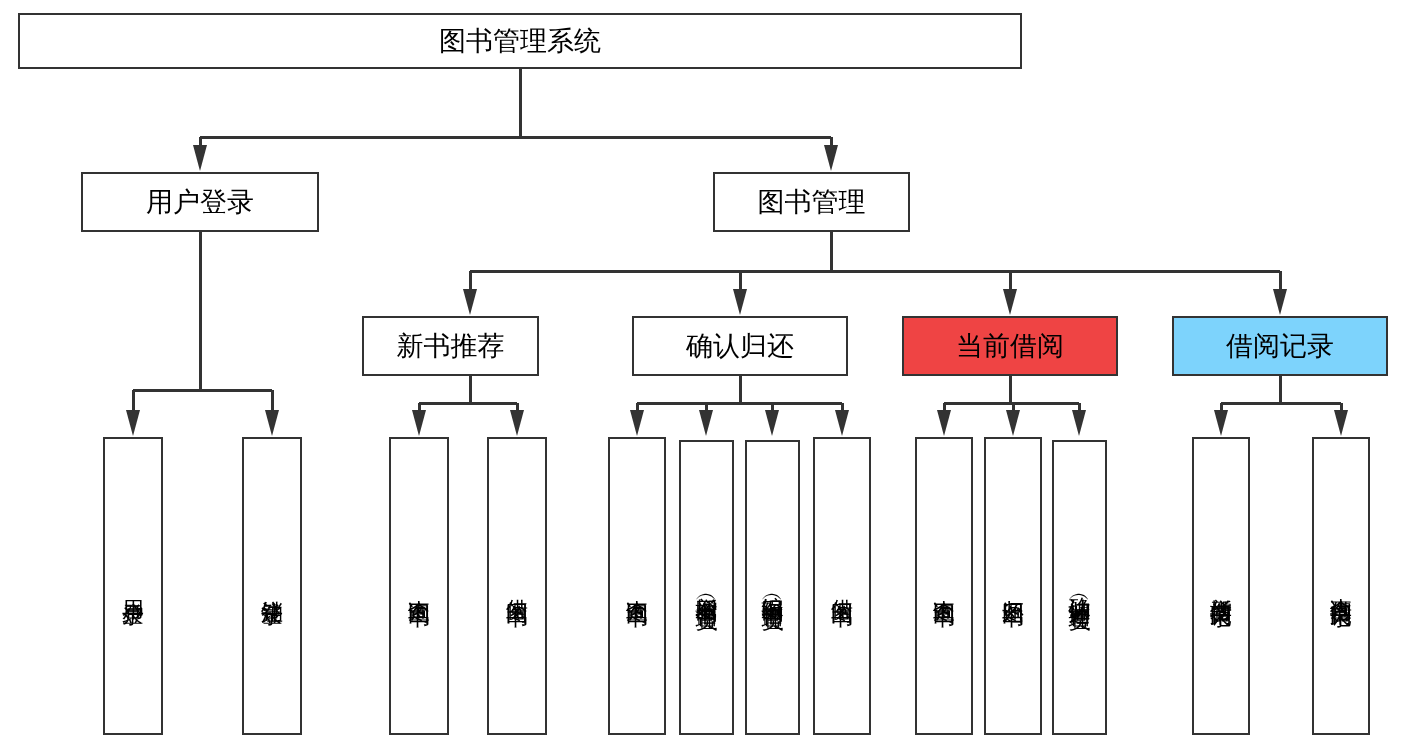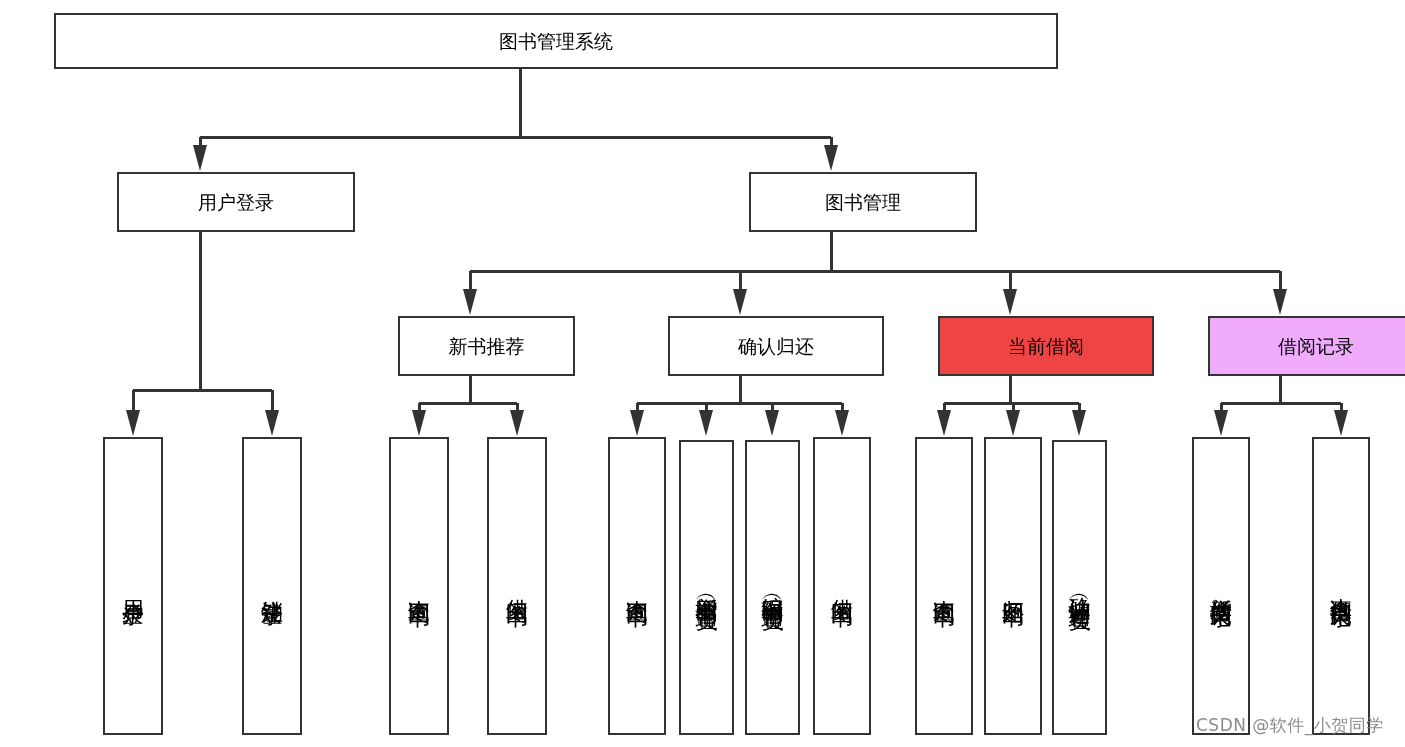--- a/index.html
+++ b/index.html
@@ -31,22 +31,21 @@
     border: 2px solid #333333;
     background: #ffffff;
     display: flex;
     align-items: center;
     justify-content: center;
     color: #000000;
     line-height: 1.18;
     text-align: center;
   }
   .node.horizontal {
-    font-size: 19px;
-    margin-left: 36px;
+    font-size: 27px;
   }
   .node.vertical {
     writing-mode: vertical-rl;
     text-orientation: upright;
     letter-spacing: 2px;
     font-size: 22px;
     padding-top: 4px;
     padding-bottom: 4px;
     align-items: center;
     justify-content: center;
@@ -123,33 +122,33 @@
       <line x1="1341" y1="403" x2="1341" y2="413" stroke="#333333" stroke-width="3" shape-rendering="crispEdges"></line>
       <polygon points="1334,410 1348,410 1341,436" fill="#333333"></polygon>
     </svg>
   <div id="nodes">
       <div class="node horizontal" style="left: 18px; top: 13px; width: 1004px; height: 56px; border-color: rgb(51, 51, 51); background: rgb(255, 255, 255); color: rgb(0, 0, 0);">
         <span>图书管理系统</span>
       </div>
       <div class="node horizontal" style="left: 81px; top: 172px; width: 238px; height: 60px; border-color: rgb(51, 51, 51); background: rgb(255, 255, 255); color: rgb(0, 0, 0);">
         <span>用户登录</span>
       </div>
-      <div class="node horizontal" style="left: 713px; top: 172px; width: 228px; height: 60px; border-color: rgb(51, 51, 51); background: rgb(255, 255, 255); color: rgb(0, 0, 0); align-items: center;">
+      <div class="node horizontal" style="left: 713px; top: 172px; width: 197px; height: 60px; border-color: rgb(51, 51, 51); background: rgb(255, 255, 255); color: rgb(0, 0, 0); align-items: center;">
         <span>图书管理</span>
       </div>
       <div class="node horizontal" style="left: 362px; top: 316px; width: 177px; height: 60px; border-color: rgb(51, 51, 51); background: rgb(255, 255, 255); color: rgb(0, 0, 0);">
         <span>新书推荐</span>
       </div>
       <div class="node horizontal" style="left: 632px; top: 316px; width: 216px; height: 60px; border-color: rgb(51, 51, 51); background: rgb(255, 255, 255); color: rgb(0, 0, 0);">
         <span>确认归还</span>
       </div>
       <div class="node horizontal" style="left: 902px; top: 316px; width: 216px; height: 60px; border-color: rgb(51, 51, 51); background: #ef4444; color: rgb(0, 0, 0);">
         <span>当前借阅</span>
       </div>
-      <div class="node horizontal" style="left: 1172px; top: 316px; width: 216px; height: 60px; border-color: rgb(51, 51, 51); background: #f0abfc; color: rgb(0, 0, 0);">
+      <div class="node horizontal" style="left: 1172px; top: 316px; width: 216px; height: 60px; border-color: rgb(51, 51, 51); background: #7dd3fc; color: rgb(0, 0, 0);">
         <span>借阅记录</span>
       </div>
       <div class="node vertical" style="left: 103px; top: 437px; width: 60px; height: 298px; border-color: rgb(51, 51, 51); background: rgb(255, 255, 255); color: rgb(0, 0, 0);">
         <span class="vtext">用户登录</span>
       </div>
       <div class="node vertical" style="left: 242px; top: 437px; width: 60px; height: 298px; border-color: rgb(51, 51, 51); background: rgb(255, 255, 255); color: rgb(0, 0, 0);">
         <span class="vtext">注销登录</span>
       </div>
       <div class="node vertical" style="left: 389px; top: 437px; width: 60px; height: 298px; border-color: rgb(51, 51, 51); background: rgb(255, 255, 255); color: rgb(0, 0, 0);">
         <span class="vtext">查询图书</span>
@@ -178,14 +177,13 @@
       <div class="node vertical" style="left: 1052px; top: 440px; width: 55px; height: 295px; border-color: rgb(51, 51, 51); background: rgb(255, 255, 255); color: rgb(0, 0, 0);">
         <span class="vtext">确认归还（管理员）</span>
       </div>
       <div class="node vertical" style="left: 1192px; top: 437px; width: 58px; height: 298px; border-color: rgb(51, 51, 51); background: rgb(255, 255, 255); color: rgb(0, 0, 0);">
         <span class="vtext">新增借阅记录</span>
       </div>
       <div class="node vertical" style="left: 1312px; top: 437px; width: 58px; height: 298px; border-color: rgb(51, 51, 51); background: rgb(255, 255, 255); color: rgb(0, 0, 0);">
         <span class="vtext">查询借阅记录</span>
       </div>
     </div>
-  <div class="watermark" style="left: 1196px; top: 714px; color: rgb(140, 140, 140);">CSDN @软件_小贺同学</div>
 </div>
 
 </body></html>

